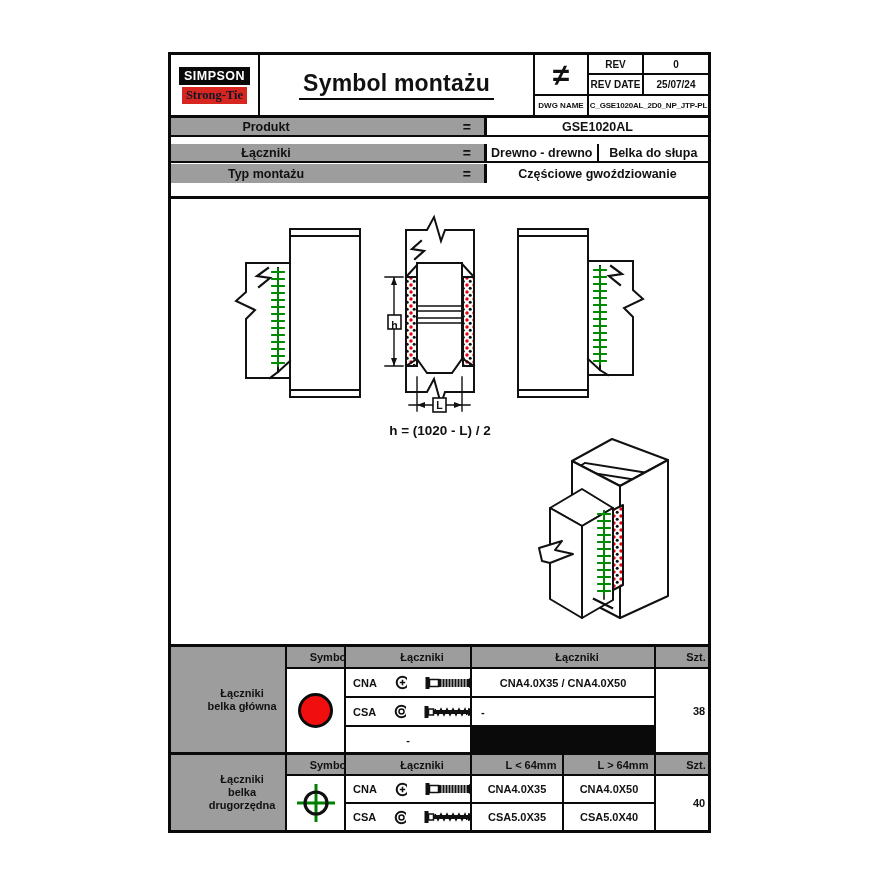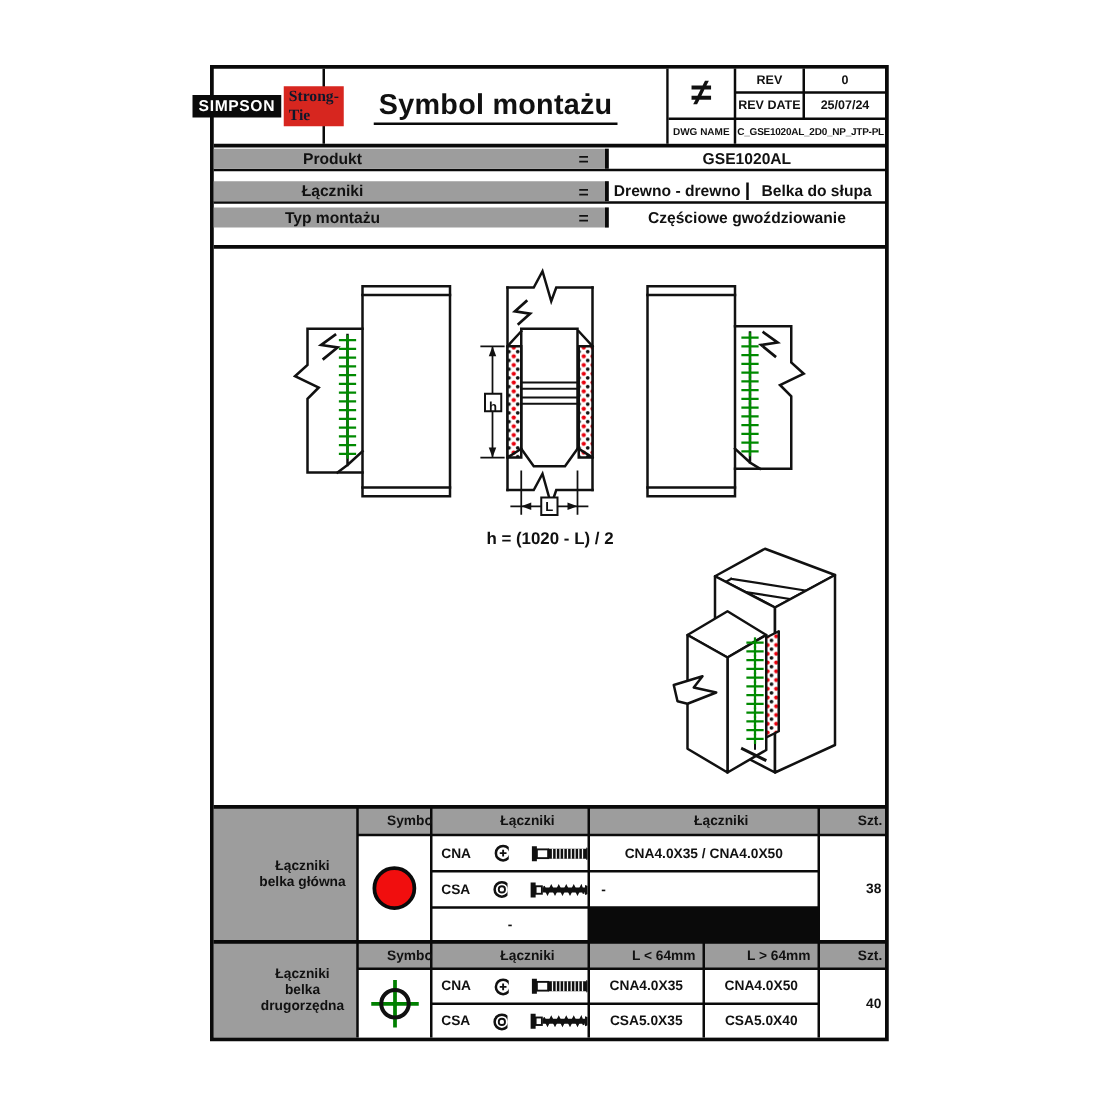--- a/index.html
+++ b/index.html
@@ -3,34 +3,34 @@
 <meta charset="utf-8">
 <style>
   * { box-sizing: border-box; margin: 0; padding: 0; }
   html,body { background:#fff; }
   body { font-family: "Liberation Sans", sans-serif; color:#111; }
   .page { position:relative; width:880px; height:880px; background:#fff; overflow:hidden; }
   .doc { position:absolute; left:168px; top:52px; width:543px; height:781px; border:3px solid #0a0a0a; background:#fff; }
 
   
   .hdr { position:absolute; top:0; left:0; width:537px; height:63px; border-bottom:3px solid #0a0a0a; display:flex; }
-  .logo-cell { width:89px; border-right:2px solid #0a0a0a; display:flex; flex-direction:row; align-items:center; justify-content:center; gap:2px; }
+  .logo-cell { width:89px; border-right:2px solid #0a0a0a; display:flex; flex-direction:column; align-items:center; justify-content:center; gap:2px; }
   .logo-black { background:#0a0a0a; color:#fff; font-weight:bold; font-size:12.5px; letter-spacing:.5px; padding:2px 5px; }
   .logo-red { background:#d7261f; color:#0f172a; font-family:"Liberation Serif", serif; font-weight:bold; font-size:12.5px; padding:1px 4px; }
   .title-cell { flex:1; border-right:2px solid #0a0a0a; display:flex; align-items:center; justify-content:center; }
   .title-text { font-size:23px; font-weight:bold; border-bottom:2.5px solid #0a0a0a; padding:0 4px 1px 4px; letter-spacing:.2px; }
   .rev-block { width:173px; display:grid; grid-template-columns:52px 53px 1fr; grid-template-rows:18px 19px 1fr; gap:2px; background:#0a0a0a; }
   .rev-block > div { background:#fff; display:flex; align-items:center; justify-content:center; font-weight:bold; }
   .neq-cell { grid-column:1; grid-row:1/3; font-size:30px; font-weight:bold; line-height:1; }
   .rev-lab { font-size:10px; } .rev-val { font-size:10px; }
   .dwg-lab { grid-column:1; grid-row:3; font-size:8px; }
   .dwg-val { grid-column:2/4; grid-row:3; font-size:8px; letter-spacing:-.2px; }
 
   
-  .prow { position:absolute; left:0; width:537px; height:19px; display:flex; border-bottom:2px solid #0a0a0a;align-items:center; }
+  .prow { position:absolute; left:0; width:537px; height:19px; display:flex; border-bottom:2px solid #0a0a0a; }
   .prow.r1 { top:63px; } .prow.r2 { top:89px; } .prow.r3 { top:109px; border-bottom:0; }
   .plabel { width:316px; background:#9d9d9d; border-right:3px solid #0a0a0a; display:flex; align-items:center; font-weight:bold; font-size:12.5px; }
   .plabel .lbl { width:190px; text-align:center; }
   .plabel .eq { margin-left:auto; padding-right:13px; font-size:14px; font-weight:bold; }
   .pvals { flex:1; display:flex; }
   .pval { flex:1; display:flex; align-items:center; justify-content:center; font-weight:bold; font-size:12.5px; }
   .pval + .pval { border-left:2px solid #0a0a0a; }
 
   
   .draw { position:absolute; top:141px; left:0; width:537px; height:448px; border-top:3px solid #0a0a0a; }

